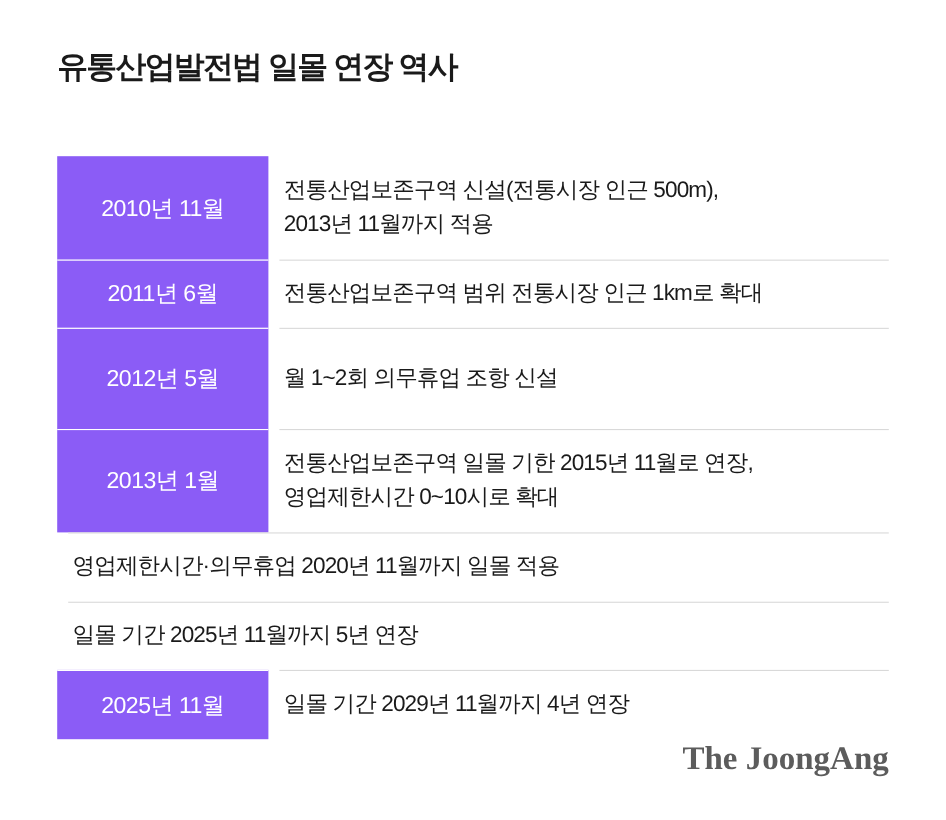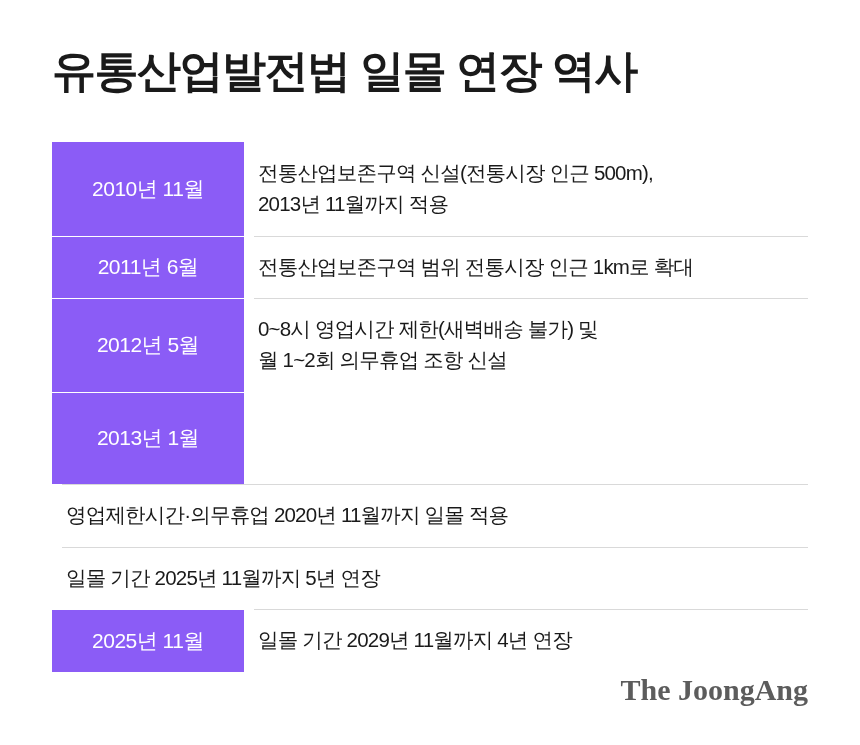--- a/index.html
+++ b/index.html
@@ -17,21 +17,21 @@
   .page {
     position: relative;
     width: 860px;
     height: 745px;
     box-sizing: border-box;
   }
   .title {
     position: absolute;
     left: 52px;
     top: 42px;
-    font-size: 44px;
+    font-size: 28px;
     font-weight: bold;
     letter-spacing: -1.5px;
     color: #1a1a1a;
     white-space: nowrap;
   }
   .timeline {
     position: absolute;
     left: 52px;
     top: 142px;
     width: 756px;
@@ -119,27 +119,30 @@
     <div class="row row-h1">
       <div class="date-cell">2011년 6월</div>
       <div class="desc-cell">
         <div class="desc-line">전통산업보존구역 범위 전통시장 인근 1km로 확대</div>
       </div>
     </div>
 
     <div class="row row-h2">
       <div class="date-cell">2012년 5월</div>
       <div class="desc-cell">
-        <div class="desc-line">0~8시 영업시간 제한(새벽배송 불가) 및</div>
         <div class="desc-line">월 1~2회 의무휴업 조항 신설</div>
       </div>
     </div>
 
     <div class="row row-h2">
       <div class="date-cell">2013년 1월</div>
+      <div class="desc-cell">
+        <div class="desc-line">전통산업보존구역 일몰 기한 2015년 11월로 연장,</div>
+        <div class="desc-line">영업제한시간 0~10시로 확대</div>
+      </div>
     </div>
 
     <div class="row row-h1">
       <div class="desc-cell">
         <div class="desc-line">영업제한시간·의무휴업 2020년 11월까지 일몰 적용</div>
       </div>
     </div>
 
     <div class="row row-h1">
       <div class="desc-cell">

